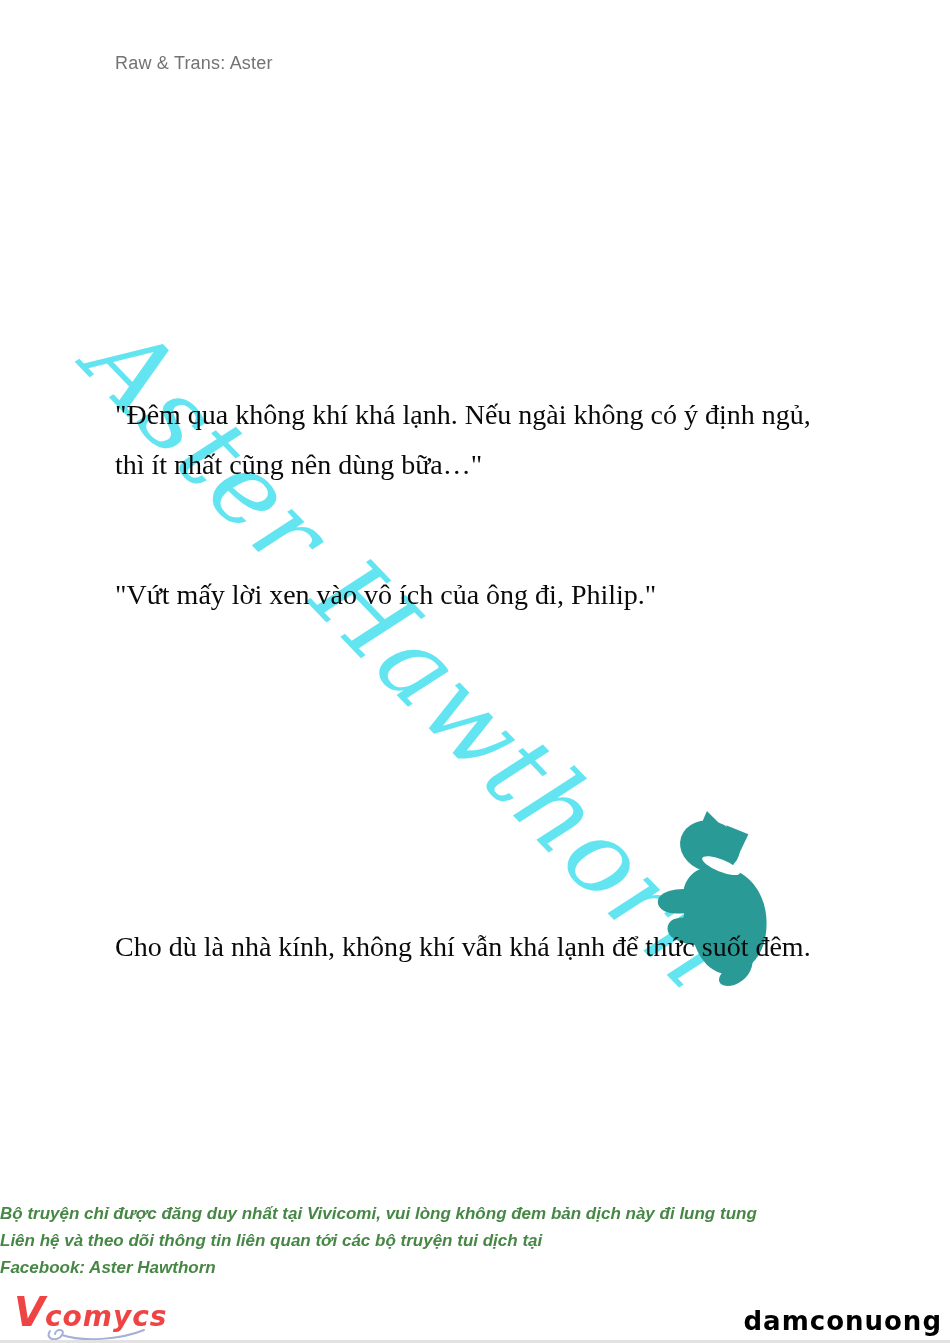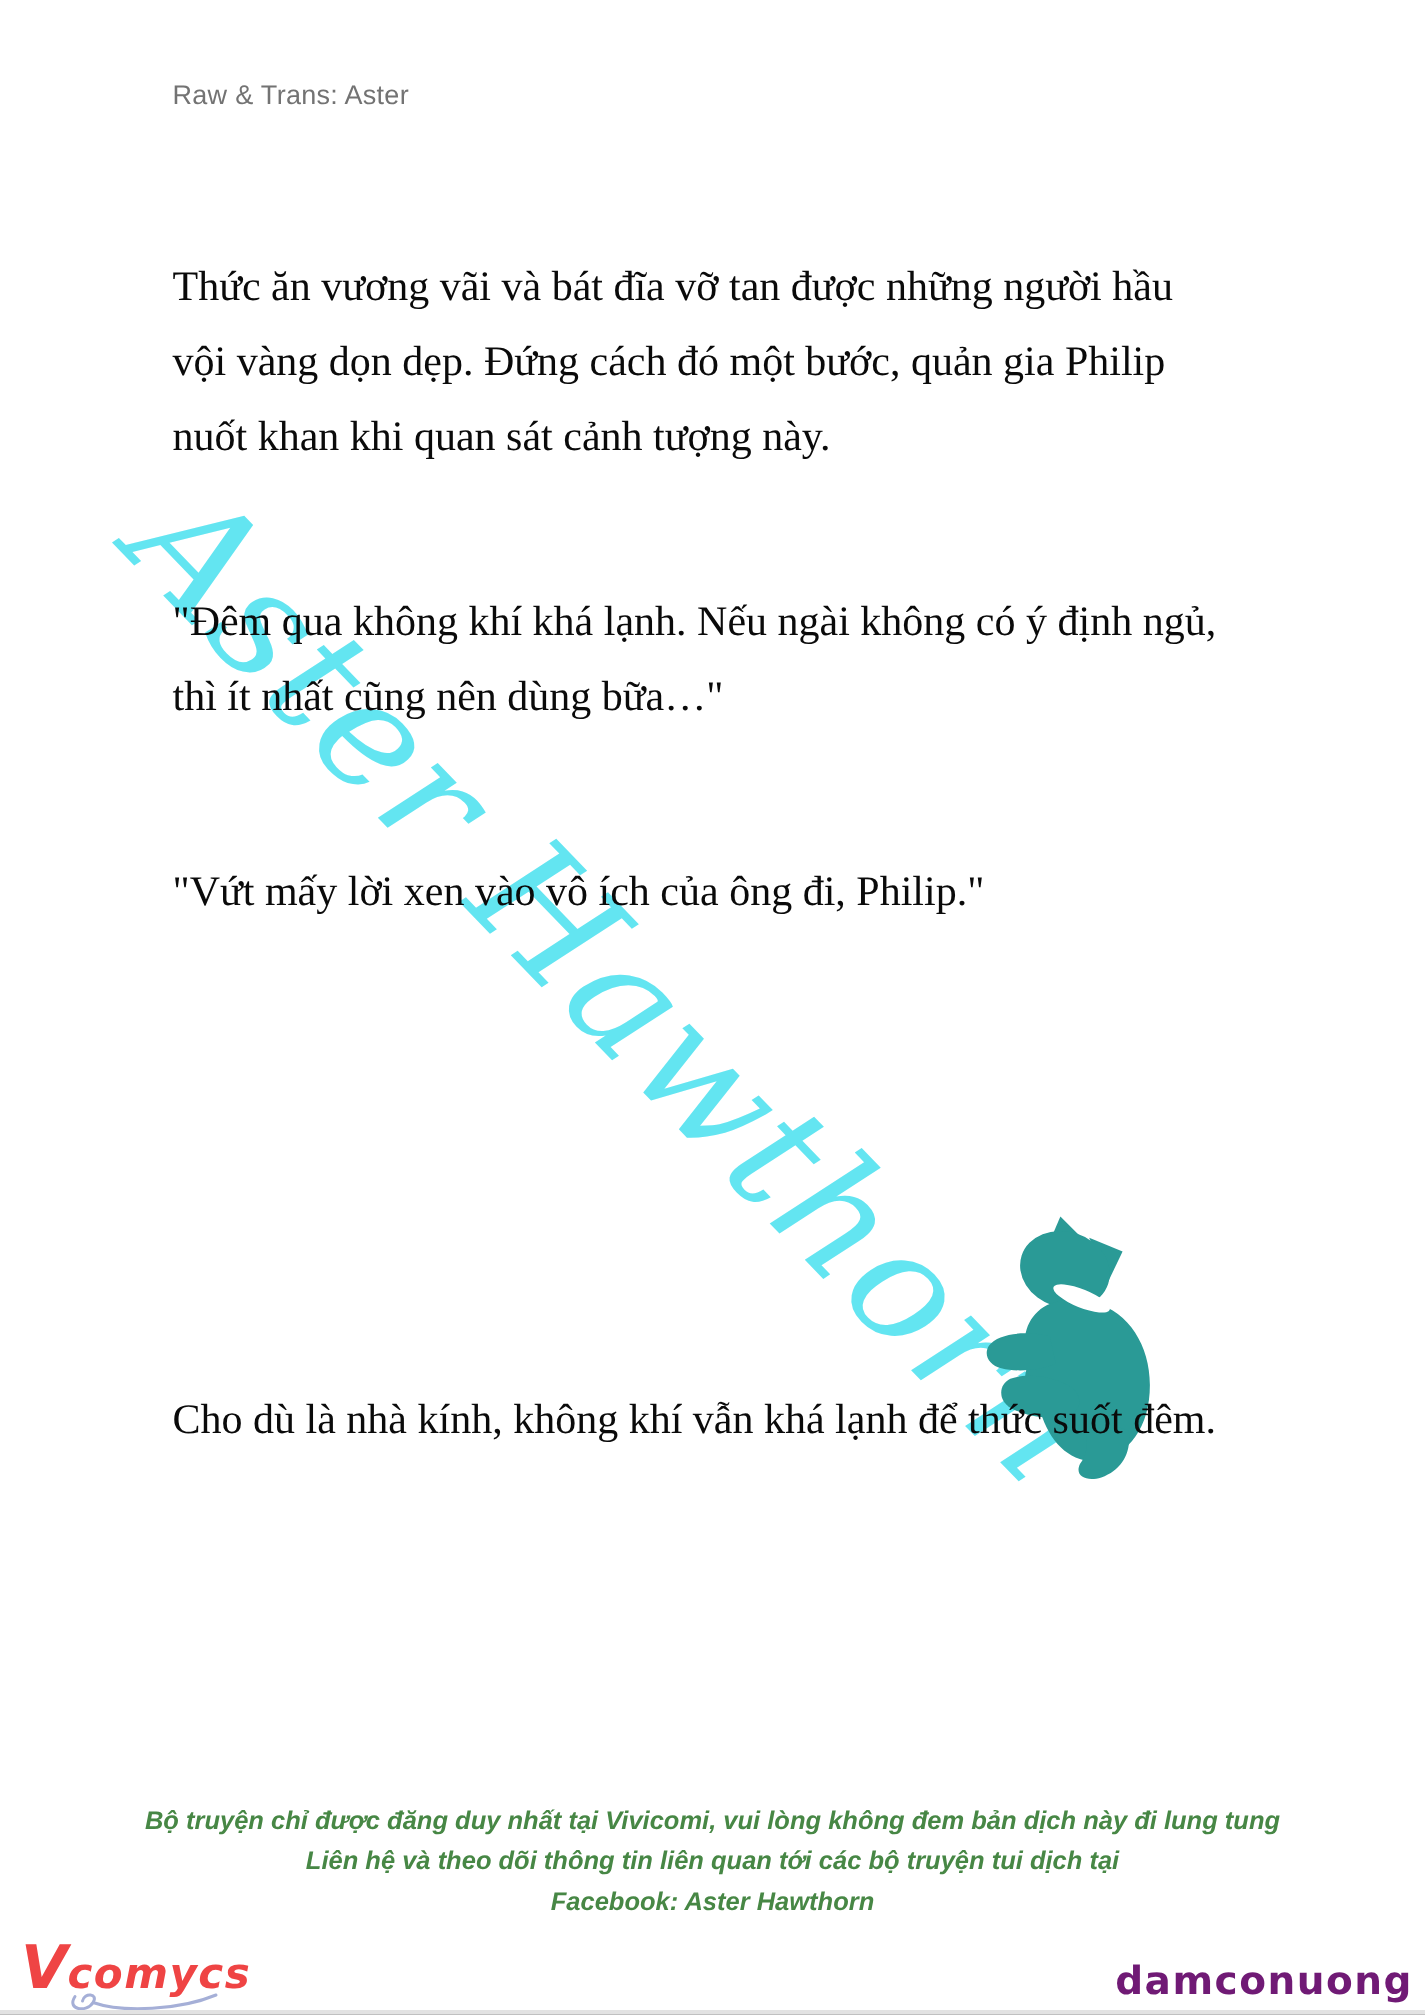--- a/index.html
+++ b/index.html
@@ -36,41 +36,41 @@
     font-size:28px;line-height:50px;color:#0a0a0a;
   }
   .p1{top:167px;}
   .p2{top:390px;}
   .p3{top:570px;}
   .p4{top:695px;}
   .p5{top:922px;}
   .line{white-space:nowrap;}
   .footer-notice{
     position:absolute;left:0;right:0;top:1200px;
-    text-align:center;z-index:2;
+    z-index:2;
     font-family:"Liberation Sans", sans-serif;
     font-style:italic;font-weight:bold;
     font-size:17px;line-height:27px;
     color:#478745;
   }
   .vcomycs{
     position:absolute;left:14px;top:1292px;z-index:2;
     font-family:"DejaVu Sans", sans-serif;
     font-style:italic;font-weight:bold;
     color:#ef4444;
     line-height:1;
   }
   .vcomycs .v{font-size:40px;}
   .vcomycs .rest{font-size:28px;letter-spacing:1px;}
   .vcomycs-swash{position:absolute;left:42px;top:1328px;z-index:2;}
   .damconuong{
     position:absolute;right:8px;top:1306px;z-index:2;
     font-family:"DejaVu Sans", sans-serif;
     font-weight:bold;font-size:26px;letter-spacing:1px;
-    color:#701a75;
+    color:#000000;
     text-shadow:0 0 2px #ffffff, 0 0 5px rgba(255,255,255,0.9);
   }
   .bottom-edge{
     position:absolute;left:0;right:0;bottom:0;height:3px;
     background:#e2e2e2;z-index:3;
   }
 </style>
 </head>
 <body>
 
@@ -87,25 +87,20 @@
       <ellipse cx="56" cy="36" rx="30" ry="25" transform="rotate(18 56 36)"></ellipse>
       <path d="M40,62 C30,70 26,84 34,96 C26,104 30,122 40,130 C46,150 60,164 78,162 C98,158 112,140 112,112 C112,86 98,64 76,58 C62,54 48,56 40,62 Z"></path>
       <path d="M46,80 C30,76 12,78 6,86 C2,92 6,99 14,101 C26,104 40,102 50,98 Z"></path>
       <path d="M20,108 C12,112 12,122 20,127 C32,134 52,136 62,130 C68,126 66,116 58,112 C46,106 30,104 20,108 Z"></path>
       <path d="M66,132 C72,146 72,156 66,164 C62,172 70,176 80,173 C94,168 100,156 98,142 Z"></path>
     </g>
     <ellipse cx="67" cy="55" rx="20" ry="6" transform="rotate(22 67 55)" fill="#ffffff"></ellipse>
   </svg>
 
   <div class="body-text">
-    <div class="paragraph p1">
-      <div class="line">Thức ăn vương vãi và bát đĩa vỡ tan được những người hầu</div>
-      <div class="line">vội vàng dọn dẹp. Đứng cách đó một bước, quản gia Philip</div>
-      <div class="line">nuốt khan khi quan sát cảnh tượng này.</div>
-    </div>
     <div class="paragraph p2">
       <div class="line">"Đêm qua không khí khá lạnh. Nếu ngài không có ý định ngủ,</div>
       <div class="line">thì ít nhất cũng nên dùng bữa…"</div>
     </div>
     <div class="paragraph p3">
       <div class="line">"Vứt mấy lời xen vào vô ích của ông đi, Philip."</div>
     </div>
     <div class="paragraph p4">
     </div>
     <div class="paragraph p5">

